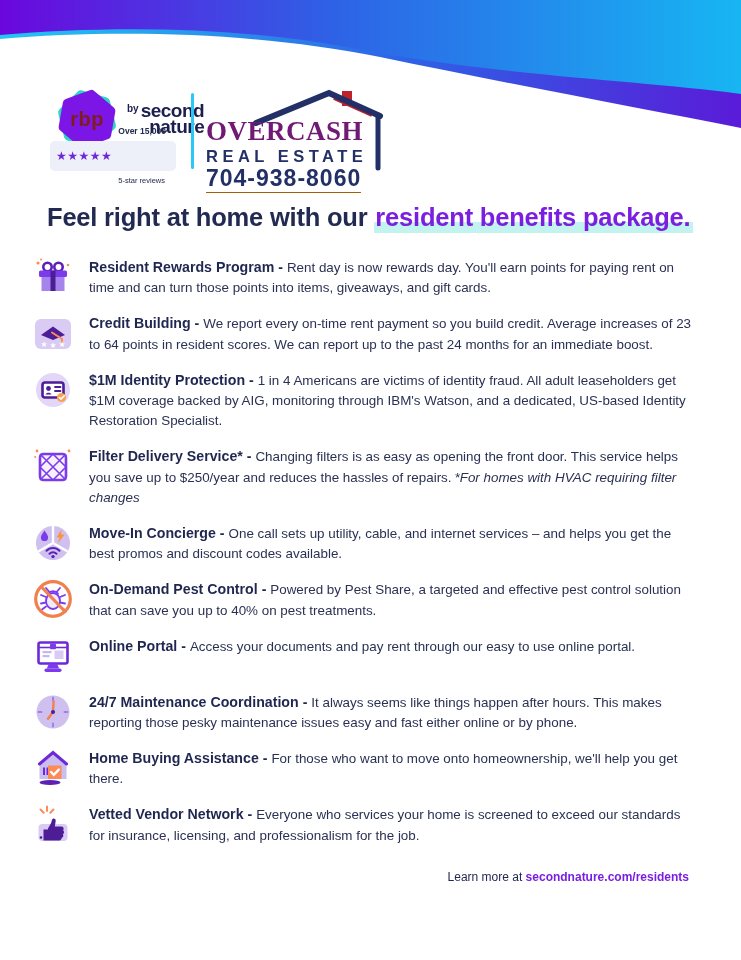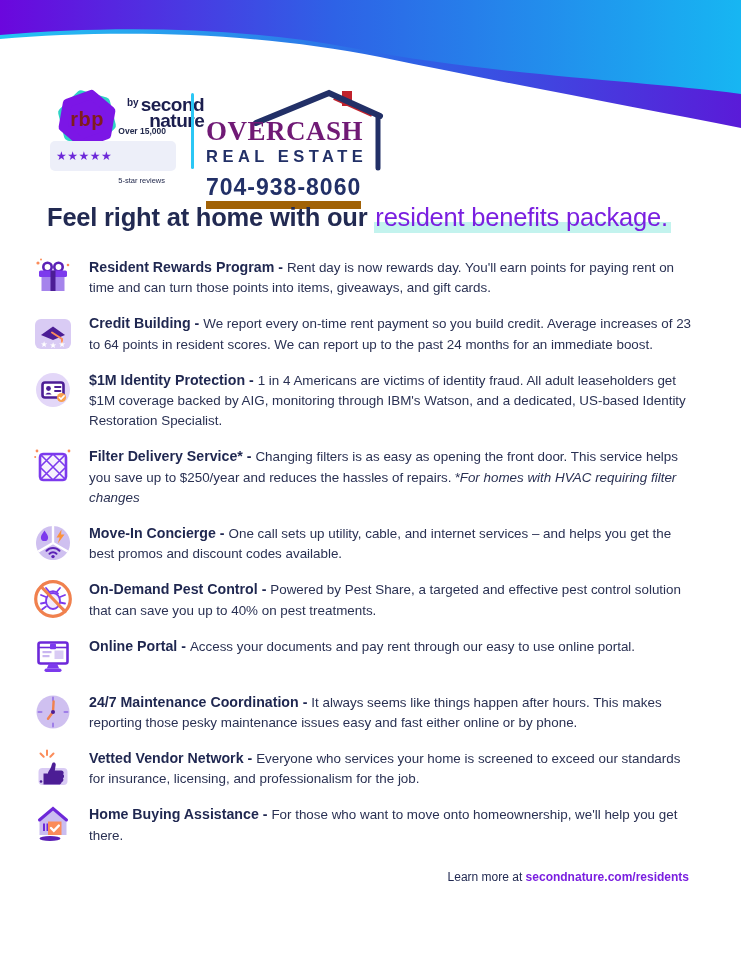--- a/index.html
+++ b/index.html
@@ -2,39 +2,39 @@
 <html><head>
 <meta charset="utf-8">
 <style>
   html,body{margin:0;padding:0;}
   body{font-family:"Liberation Sans",sans-serif;background:#e8e8e8;}
   .page{position:relative;width:741px;height:960px;background:#ffffff;overflow:hidden;margin:0 auto;}
   .banner{position:absolute;top:0;left:0;width:741px;height:140px;}
   
   .rbp-badge{position:absolute;left:50px;top:82px;width:74px;height:74px;}
   .rbp-text{position:absolute;left:50px;top:82px;width:74px;height:74px;display:flex;align-items:center;justify-content:center;color:#7f1d1d;font-weight:bold;font-size:20px;letter-spacing:.5px;}
-  .byline{position:absolute;left:127px;top:97px;color:#1b1e4e;}
+  .byline{position:absolute;left:127px;top:103px;color:#1b1e4e;}
   .byline .by{font-size:10px;font-weight:600;vertical-align:top;margin-right:2px;}
   .byline .brand{display:inline-block;font-weight:800;font-size:19px;line-height:16px;letter-spacing:-.5px;}
   .byline .brand span{display:block;text-align:right;}
   .byline .brand .b2{text-align:right;}
   .reviews{position:absolute;left:50px;top:141px;width:126px;height:30px;background:#edeff9;border-radius:5px;display:flex;align-items:center;padding:0 6px;box-sizing:border-box;}
   .stars{color:#6d28d9;font-size:12px;letter-spacing:.5px;line-height:1;}
   .rev-text{margin-left:6px;color:#232a4d;line-height:1.15;}
   .rev-text .l1{font-size:8.5px;font-weight:700;}
   .rev-text .l2{font-size:7.5px;margin-top:40px;}
   .vdivider{position:absolute;left:191px;top:93px;width:2.5px;height:76px;background:#2bc7f5;border-radius:2px;}
   .overcash{position:absolute;left:206px;top:86px;width:175px;}
   .oc-house{position:absolute;left:28px;top:0;}
   .oc-name{position:relative;margin-top:32px;font-family:"Liberation Serif",serif;font-weight:900;font-size:27px;line-height:1;color:#701a75;letter-spacing:.5px;}
   .oc-sub{position:relative;font-weight:700;font-size:16.5px;color:#223067;letter-spacing:4.5px;margin-top:2px;line-height:1.1;}
-  .oc-phone{position:relative;display:inline-block;font-weight:700;font-size:23px;color:#223067;letter-spacing:1px;border-bottom:8px solid #a16207;padding-bottom:1px;margin-top:10px;line-height:1.1;}
+  .oc-phone{position:relative;display:inline-block;font-weight:700;font-size:23px;color:#223067;letter-spacing:1px;border-bottom:1px solid #a16207;padding-bottom:1px;margin-top:1px;line-height:1.1;}
   
   .headline{position:absolute;left:47px;top:203px;font-size:25.5px;font-weight:600;color:#222a52;letter-spacing:-.2px;white-space:nowrap;}
-  .headline .hl{font-weight:400;color:#7a1fe0;background:linear-gradient(to top,#c3f3ee 38%,transparent 38%);padding:0 3px 2px 1px;}
+  .headline .hl{font-weight:700;color:#7a1fe0;background:linear-gradient(to top,#c3f3ee 38%,transparent 38%);padding:0 3px 2px 1px;}
   
   .benefits{position:absolute;left:32px;top:256px;width:663px;}
   .benefit{display:flex;gap:15px;align-items:flex-start;margin-bottom:14px;min-height:42px;}
   .benefit .icon{flex:0 0 42px;width:42px;height:42px;}
   .benefit .txt{font-size:13.4px;line-height:1.5;color:#2a3153;padding-top:1px;max-width:606px;}
   .benefit .t{font-weight:700;font-size:14.2px;color:#1f2750;}
   .benefit .note{font-style:italic;margin-left:3px;}
   
   .learnmore{position:absolute;left:0;top:870px;width:689px;text-align:right;font-size:12px;color:#222a52;}
   .learnmore .lnk{font-weight:700;color:#7a1fe0;text-decoration:none;}
@@ -203,41 +203,41 @@
           <path d="M21,6.5 v3 M21,32.5 v3 M6.5,21 h3 M32.5,21 h3"></path>
         </g>
         <path d="M21,21 L21.6,10.5 M21,21 L16,27.8" stroke="#f0814e" stroke-width="2.4" stroke-linecap="round"></path>
         <circle cx="21" cy="21" r="2" fill="#4c1d95"></circle>
       </svg>
       <div class="txt"><span class="t">24/7 Maintenance Coordination - </span><span>It always seems like things happen after hours. This makes reporting those pesky maintenance issues easy and fast either online or by phone.</span></div>
     </div>
 
     <div class="benefit">
       <svg class="icon" viewBox="0 0 42 42">
+        <path d="M7.5,17 L21,5.5 L34.5,17 L34.5,32 L7.5,32 Z" fill="#cabdf0"></path>
+        <path d="M7.5,17 L21,5.5 L34.5,17" stroke="#6d28d9" stroke-width="3" fill="none" stroke-linecap="round"></path>
+        <path d="M12,20.5 v7.5 M15.5,20.5 v7.5" stroke="#6d28d9" stroke-width="2"></path>
+        <rect x="16" y="18.5" width="13.5" height="13.5" fill="#fb8c5a"></rect>
+        <path d="M19,25 l2.8,2.8 l5,-5.2" stroke="#ffffff" stroke-width="2.4" fill="none" stroke-linecap="round"></path>
+        <ellipse cx="18" cy="35.5" rx="10.5" ry="2.4" fill="#5b21b6"></ellipse>
+      </svg>
+      <div class="txt"><span class="t">Home Buying Assistance - </span><span>For those who want to move onto homeownership, we'll help you get there.</span></div>
+    </div>
+
+    <div class="benefit">
+      <svg class="icon" viewBox="0 0 42 42">
         <g stroke="#fb8c5a" stroke-width="2" stroke-linecap="round">
           <path d="M15,3.5 v4.5 M8.5,6.5 l3.2,3.2 M21.5,6.5 l-3.2,3.2"></path>
         </g>
         <rect x="6.5" y="21" width="29" height="17" rx="4" fill="#d9cbf4"></rect>
         <path d="M11.5,37.5 V26.5 h4.5 V37.5 Z" fill="#4c1d95"></path>
         <path d="M16,37.5 h10.5 c2,0 3,-1.2 3.2,-2.6 c1.6,-0.4 2.2,-2.4 1.2,-3.6 c1.4,-0.8 1.6,-3 0.2,-4 c1.2,-1.4 0.4,-3.8 -1.8,-3.8 h-6.5 l0.9,-5.5 c0.4,-2.6 -3.2,-3.4 -3.8,-0.8 c-0.8,3.6 -2.4,5.6 -3.9,8.3 Z" fill="#4c1d95"></path>
         <circle cx="9" cy="34.5" r="1.3" fill="#4c1d95"></circle>
       </svg>
       <div class="txt"><span class="t">Vetted Vendor Network - </span><span>Everyone who services your home is screened to exceed our standards for insurance, licensing, and professionalism for the job.</span></div>
     </div>
 
-    <div class="benefit">
-      <svg class="icon" viewBox="0 0 42 42">
-        <path d="M7.5,17 L21,5.5 L34.5,17 L34.5,32 L7.5,32 Z" fill="#cabdf0"></path>
-        <path d="M7.5,17 L21,5.5 L34.5,17" stroke="#6d28d9" stroke-width="3" fill="none" stroke-linecap="round"></path>
-        <path d="M12,20.5 v7.5 M15.5,20.5 v7.5" stroke="#6d28d9" stroke-width="2"></path>
-        <rect x="16" y="18.5" width="13.5" height="13.5" fill="#fb8c5a"></rect>
-        <path d="M19,25 l2.8,2.8 l5,-5.2" stroke="#ffffff" stroke-width="2.4" fill="none" stroke-linecap="round"></path>
-        <ellipse cx="18" cy="35.5" rx="10.5" ry="2.4" fill="#5b21b6"></ellipse>
-      </svg>
-      <div class="txt"><span class="t">Home Buying Assistance - </span><span>For those who want to move onto homeownership, we'll help you get there.</span></div>
-    </div>
-
   </div>
 
   <div class="learnmore"><span>Learn more at </span><a href="#" class="lnk">secondnature.com/residents</a></div>
 
 
 </div>
 
 </body></html>

